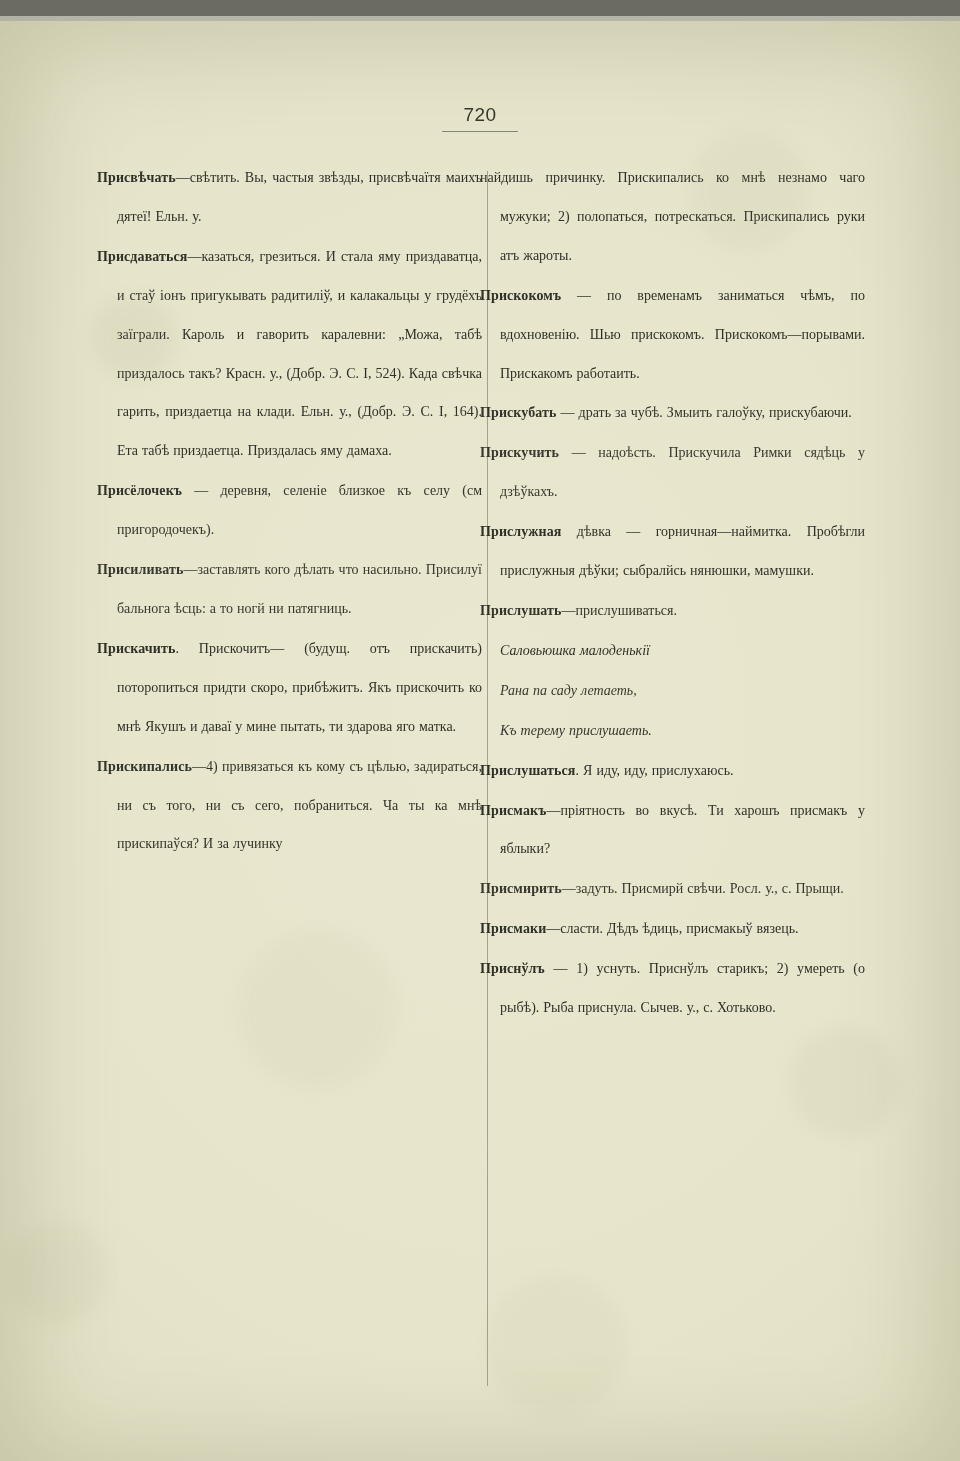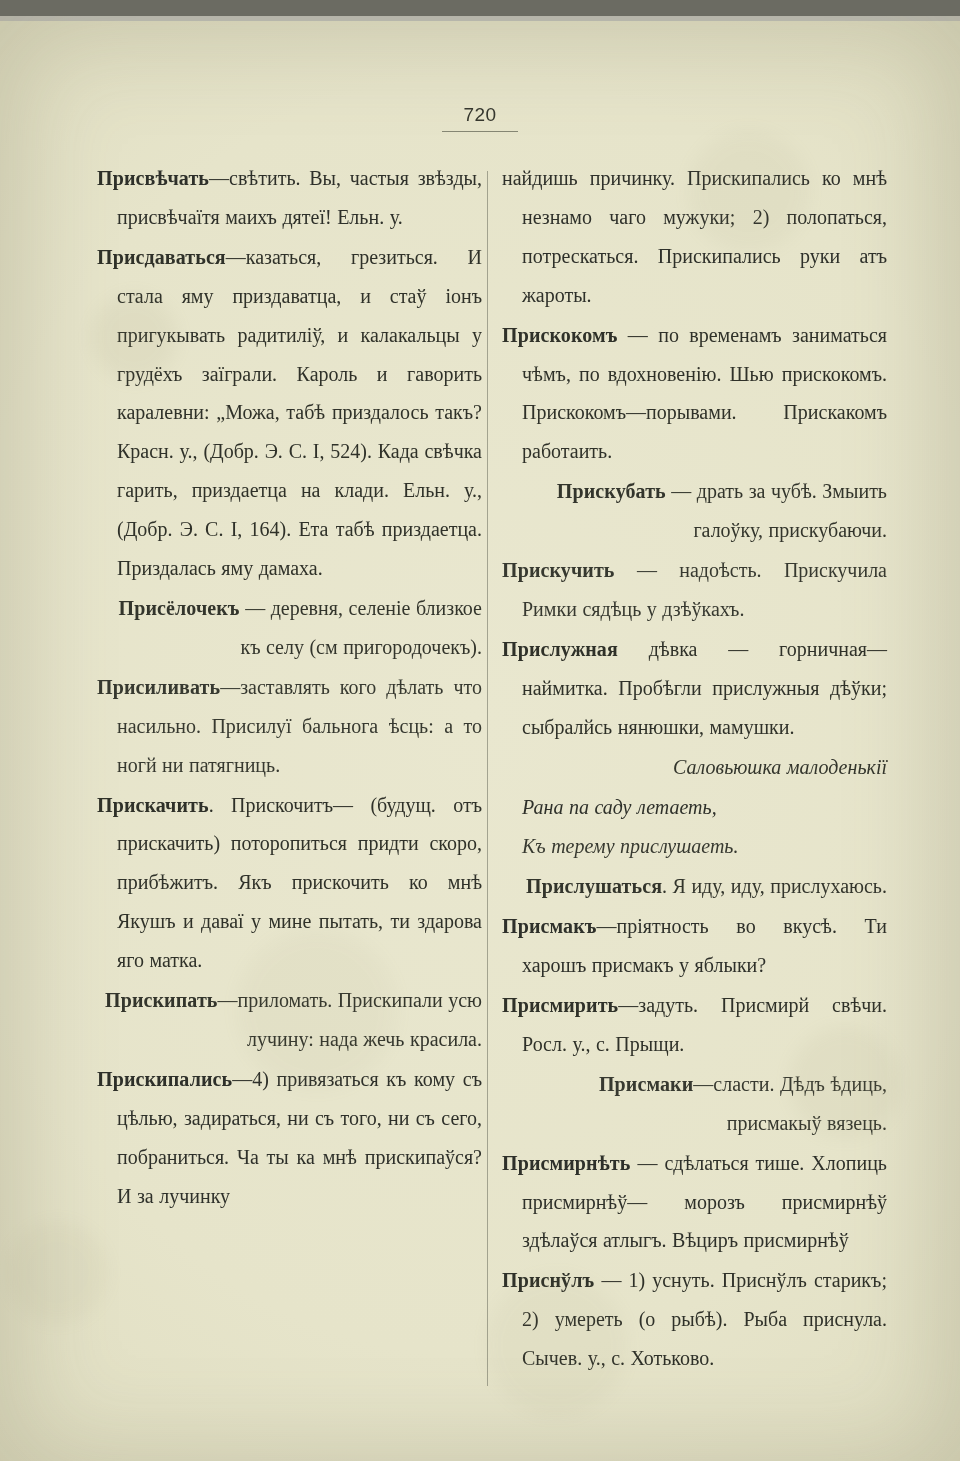--- a/index.html
+++ b/index.html
@@ -85,57 +85,57 @@
     width: 790px;
     height: 1245px;
   }
   .col {
     position: absolute;
     top: 0;
     width: 385px;
     height: 100%;
   }
   .col-left  { left: 0; }
-  .col-right { left: 405px; }
+  .col-right { left: 383px; }
 
   .col-rule {
     position: absolute;
     top: 12px;
     left: 390px;
     width: 1px;
     height: 1215px;
     background: #6a6c5c;
     opacity: .55;
   }
 
   .entry {
     margin: 0 0 1px 0;
     padding: 0;
-    font-size: 20px;
+    font-size: 14px;
     line-height: 38.9px;
     text-align: justify;
     text-indent: -20px;
     padding-left: 20px;
     word-spacing: .5px;
     -webkit-hyphens: none;
     hyphens: none;
   }
   .entry.verse {
     text-indent: 0;
     padding-left: 20px;
     text-align: left;
     font-style: italic;
   }
   .hw {
     font-weight: bold;
     letter-spacing: .1px;
   }
 
   
-  .col .entry:nth-child(3n)   { color: #33352c; text-align: right; }
+  .col .entry:nth-child(3n)   { color: #33352c; }
   .col .entry:nth-child(3n+1) { color: #2e302a; }
   .col .entry:nth-child(4n)   { color: #373930; }
 </style>
 </head>
 <body>
 
 <div class="page">
 
   <div class="scan-strip"></div>
 
@@ -147,37 +147,36 @@
   <div class="columns">
 
     <div class="col-rule"></div>
 
     <div class="col col-left" id="col-left">
         <p class="entry"><span class="hw">Присвѣчать</span><span>—свѣтить. Вы, частыя звѣзды, присвѣчаїтя маихъ дятеї! Ельн. у.</span></p>
         <p class="entry"><span class="hw">Присдаваться</span><span>—казаться, грезиться. И стала яму приздаватца, и стаў іонъ пригукывать радитиліў, и калакальцы у грудёхъ заїграли. Кароль и гаворить каралевни: „Можа, табѣ приздалось такъ? Красн. у., (Добр. Э. С. I, 524). Када свѣчка гарить, приздаетца на клади. Ельн. у., (Добр. Э. С. I, 164). Ета табѣ приздаетца. Приздалась яму дамаха.</span></p>
         <p class="entry"><span class="hw">Присёлочекъ</span><span> — деревня, селеніе близкое къ селу (см пригородочекъ).</span></p>
         <p class="entry"><span class="hw">Присиливать</span><span>—заставлять кого дѣлать что насильно. Присилуї бальнога ѣсць: а то ногй ни патягниць.</span></p>
         <p class="entry"><span class="hw">Прискачить</span><span>. Прискочитъ— (будущ. отъ прискачить) поторопиться придти скоро, прибѣжитъ. Якъ прискочить ко мнѣ Якушъ и даваї у мине пытать, ти здарова яго матка.</span></p>
-        <p class="entry"><span class="hw">Прискипать</span><span>—приломать. Прискипали усю лучину: нада жечь красила.</span></p>
         <p class="entry"><span class="hw">Прискипались</span><span>—4) привязаться къ кому съ цѣлью, задираться, ни съ того, ни съ сего, побраниться. Ча ты ка мнѣ прискипаўся? И за лучинку</span></p>
       </div>
     <div class="col col-right" id="col-right">
         <p class="entry"><span>найдишь причинку. Прискипались ко мнѣ незнамо чаго мужуки; 2) полопаться, потрескаться. Прискипались руки атъ жароты.</span></p>
         <p class="entry"><span class="hw">Прискокомъ</span><span> — по временамъ заниматься чѣмъ, по вдохновенію. Шью прискокомъ. Прискокомъ—порывами. Прискакомъ работаить.</span></p>
         <p class="entry"><span class="hw">Прискубать</span><span> — драть за чубѣ. Змыить галоўку, прискубаючи.</span></p>
         <p class="entry"><span class="hw">Прискучить</span><span> — надоѣсть. Прискучила Римки сядѣць у дзѣўкахъ.</span></p>
         <p class="entry"><span class="hw">Прислужная</span><span> дѣвка — горничная—наймитка. Пробѣгли прислужныя дѣўки; сыбралйсь нянюшки, мамушки.</span></p>
+        <p class="entry"><span class="hw">Прислушать</span><span>—прислушиваться.</span></p>
         <p class="entry verse"><span>Саловьюшка малоденькії</span></p>
         <p class="entry verse"><span>Рана па саду летаеть,</span></p>
         <p class="entry verse"><span>Къ терему прислушаеть.</span></p>
         <p class="entry"><span class="hw">Прислушаться</span><span>. Я иду, иду, прислухаюсь.</span></p>
         <p class="entry"><span class="hw">Присмакъ</span><span>—пріятность во вкусѣ. Ти харошъ присмакъ у яблыки?</span></p>
         <p class="entry"><span class="hw">Присмирить</span><span>—задуть. Присмирй свѣчи. Росл. у., с. Прыщи.</span></p>
         <p class="entry"><span class="hw">Присмаки</span><span>—сласти. Дѣдъ ѣдиць, присмакыў вязець.</span></p>
-        <p class="entry"><span class="hw">Присмирнѣть</span><span> — сдѣлаться тише. Хлопиць присмирнѣў— морозъ присмирнѣў здѣлаўся атлыгъ. Вѣциръ присмирнѣў</span></p>
         <p class="entry"><span class="hw">Приснўлъ</span><span> — 1) уснуть. Приснўлъ старикъ; 2) умереть (о рыбѣ). Рыба приснула. Сычев. у., с. Хотьково.</span></p>
       </div>
 
   </div>
 
   <div class="grain"></div>
   <div class="vignette"></div>
 
 </div>
 

